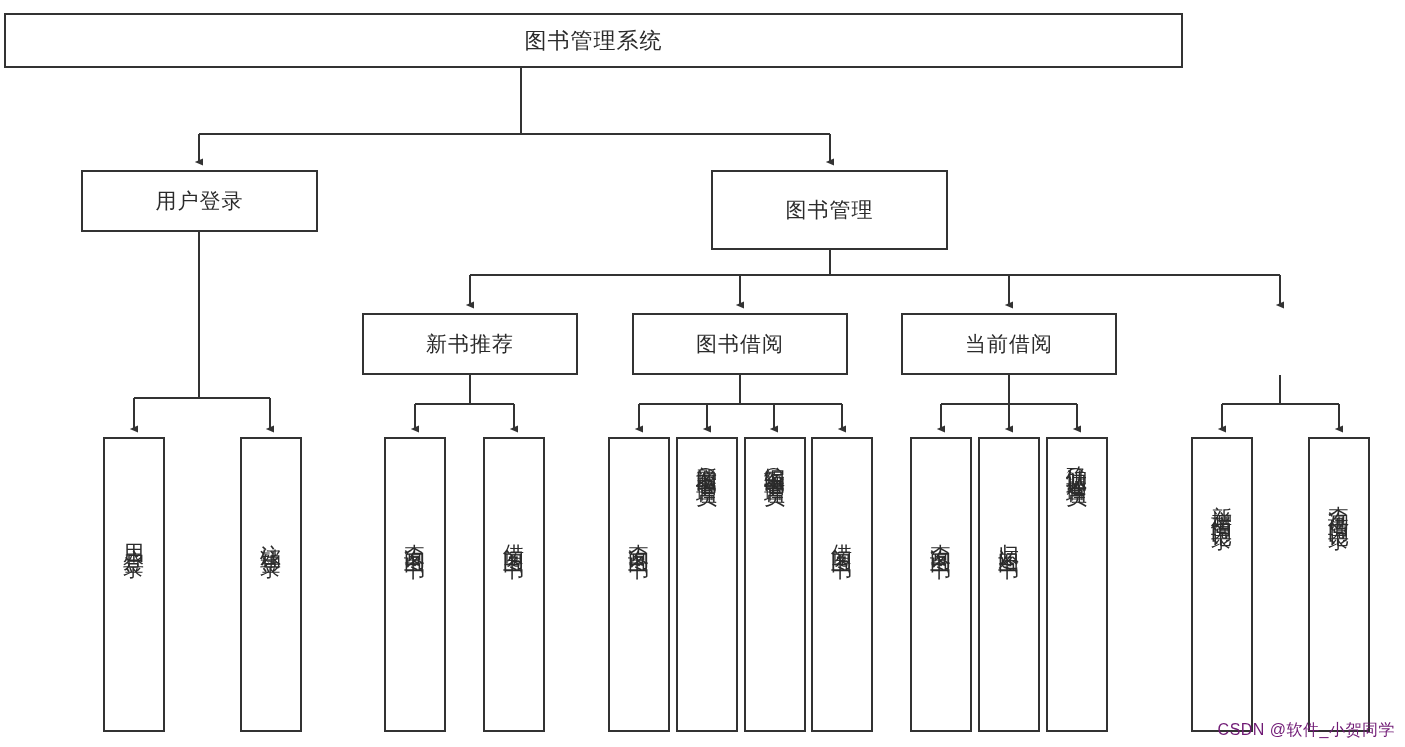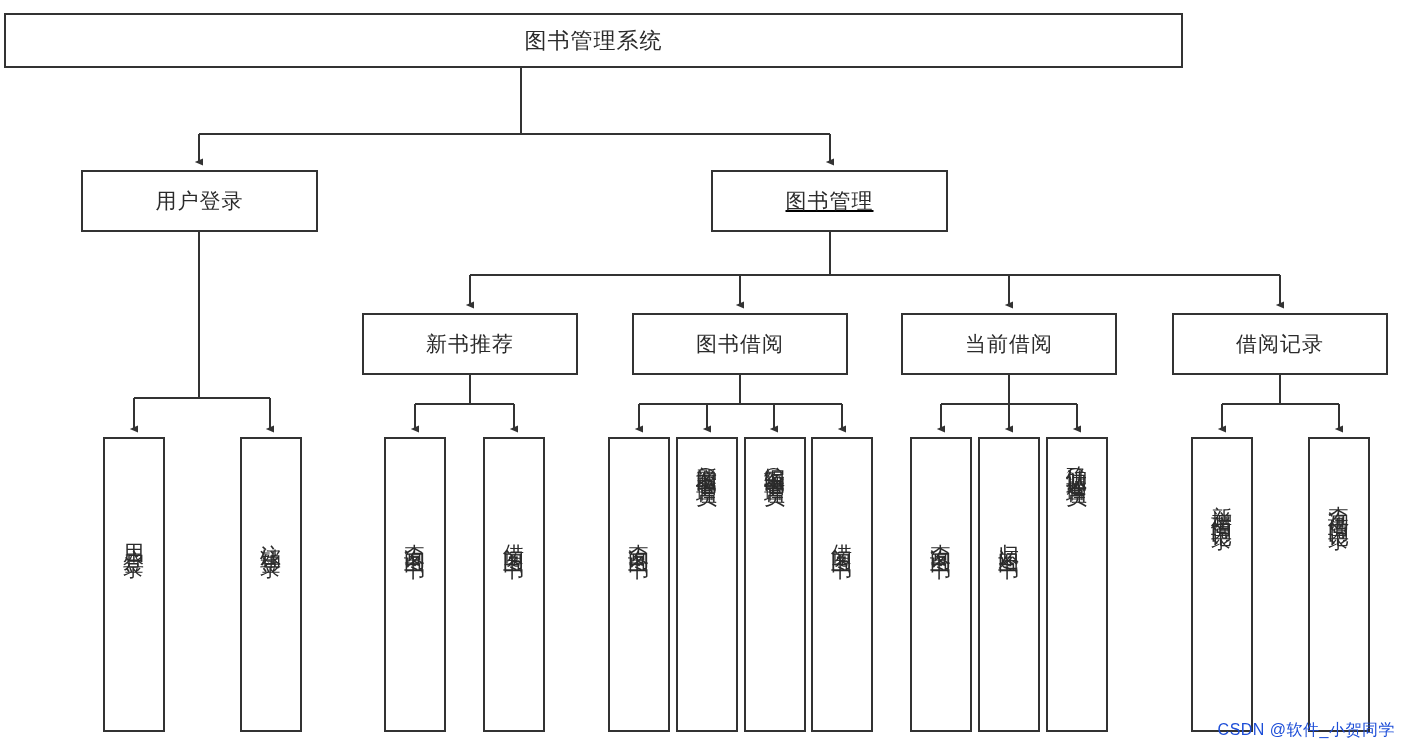--- a/index.html
+++ b/index.html
@@ -63,21 +63,21 @@
     white-space: nowrap;
   }
   .node-box.vert.tall .node-label {
     letter-spacing: 3px;
   }
   #watermark {
     position: absolute;
     right: 10px;
     bottom: 6px;
     font-size: 16px;
-    color: #1d4ed8;
+    color: #701a75;
     letter-spacing: 0.5px;
     user-select: none;
     white-space: nowrap;
   }
 </style>
 </head>
 <body>
 
 <div id="diagram-root">
 
@@ -159,36 +159,33 @@
     </g>
   </svg>
 
   <div class="node-box root horiz" style="left:4px; top:13px; width:1179px; height:55px;">
     <span class="node-label">图书管理系统</span>
   </div>
 
   <div class="node-box horiz" style="left:81px; top:170px; width:237px; height:62px;">
     <span class="node-label">用户登录</span>
   </div>
-  <div class="node-box horiz" style="left:711px; top:170px; width:237px; height:62px;text-decoration:underline;">
+  <div class="node-box horiz" style="left:711px; top:170px; width:237px; height:80px;">
     <span class="node-label">图书管理</span>
   </div>
 
   <div class="node-box horiz" style="left:632px; top:313px; width:216px; height:62px;">
     <span class="node-label">图书借阅</span>
   </div>
   <div class="node-box horiz" style="left:362px; top:313px; width:216px; height:62px;">
     <span class="node-label">新书推荐</span>
   </div>
   <div class="node-box horiz" style="left:901px; top:313px; width:216px; height:62px;justify-content:center;">
     <span class="node-label">当前借阅</span>
   </div>
-  <div class="node-box horiz" style="left:1172px; top:313px; width:216px; height:62px;">
-    <span class="node-label">借阅记录</span>
-  </div>
 
   <div class="node-box vert" style="left:103px; top:437px; width:62px; height:295px; padding-top:88px;">
     <span class="node-label">用户登录</span>
   </div>
   <div class="node-box vert" style="left:240px; top:437px; width:62px; height:295px; padding-top:88px;">
     <span class="node-label">注销登录</span>
   </div>
 
   <div class="node-box vert" style="left:384px; top:437px; width:62px; height:295px; padding-top:88px;">
     <span class="node-label">查询图书</span>

